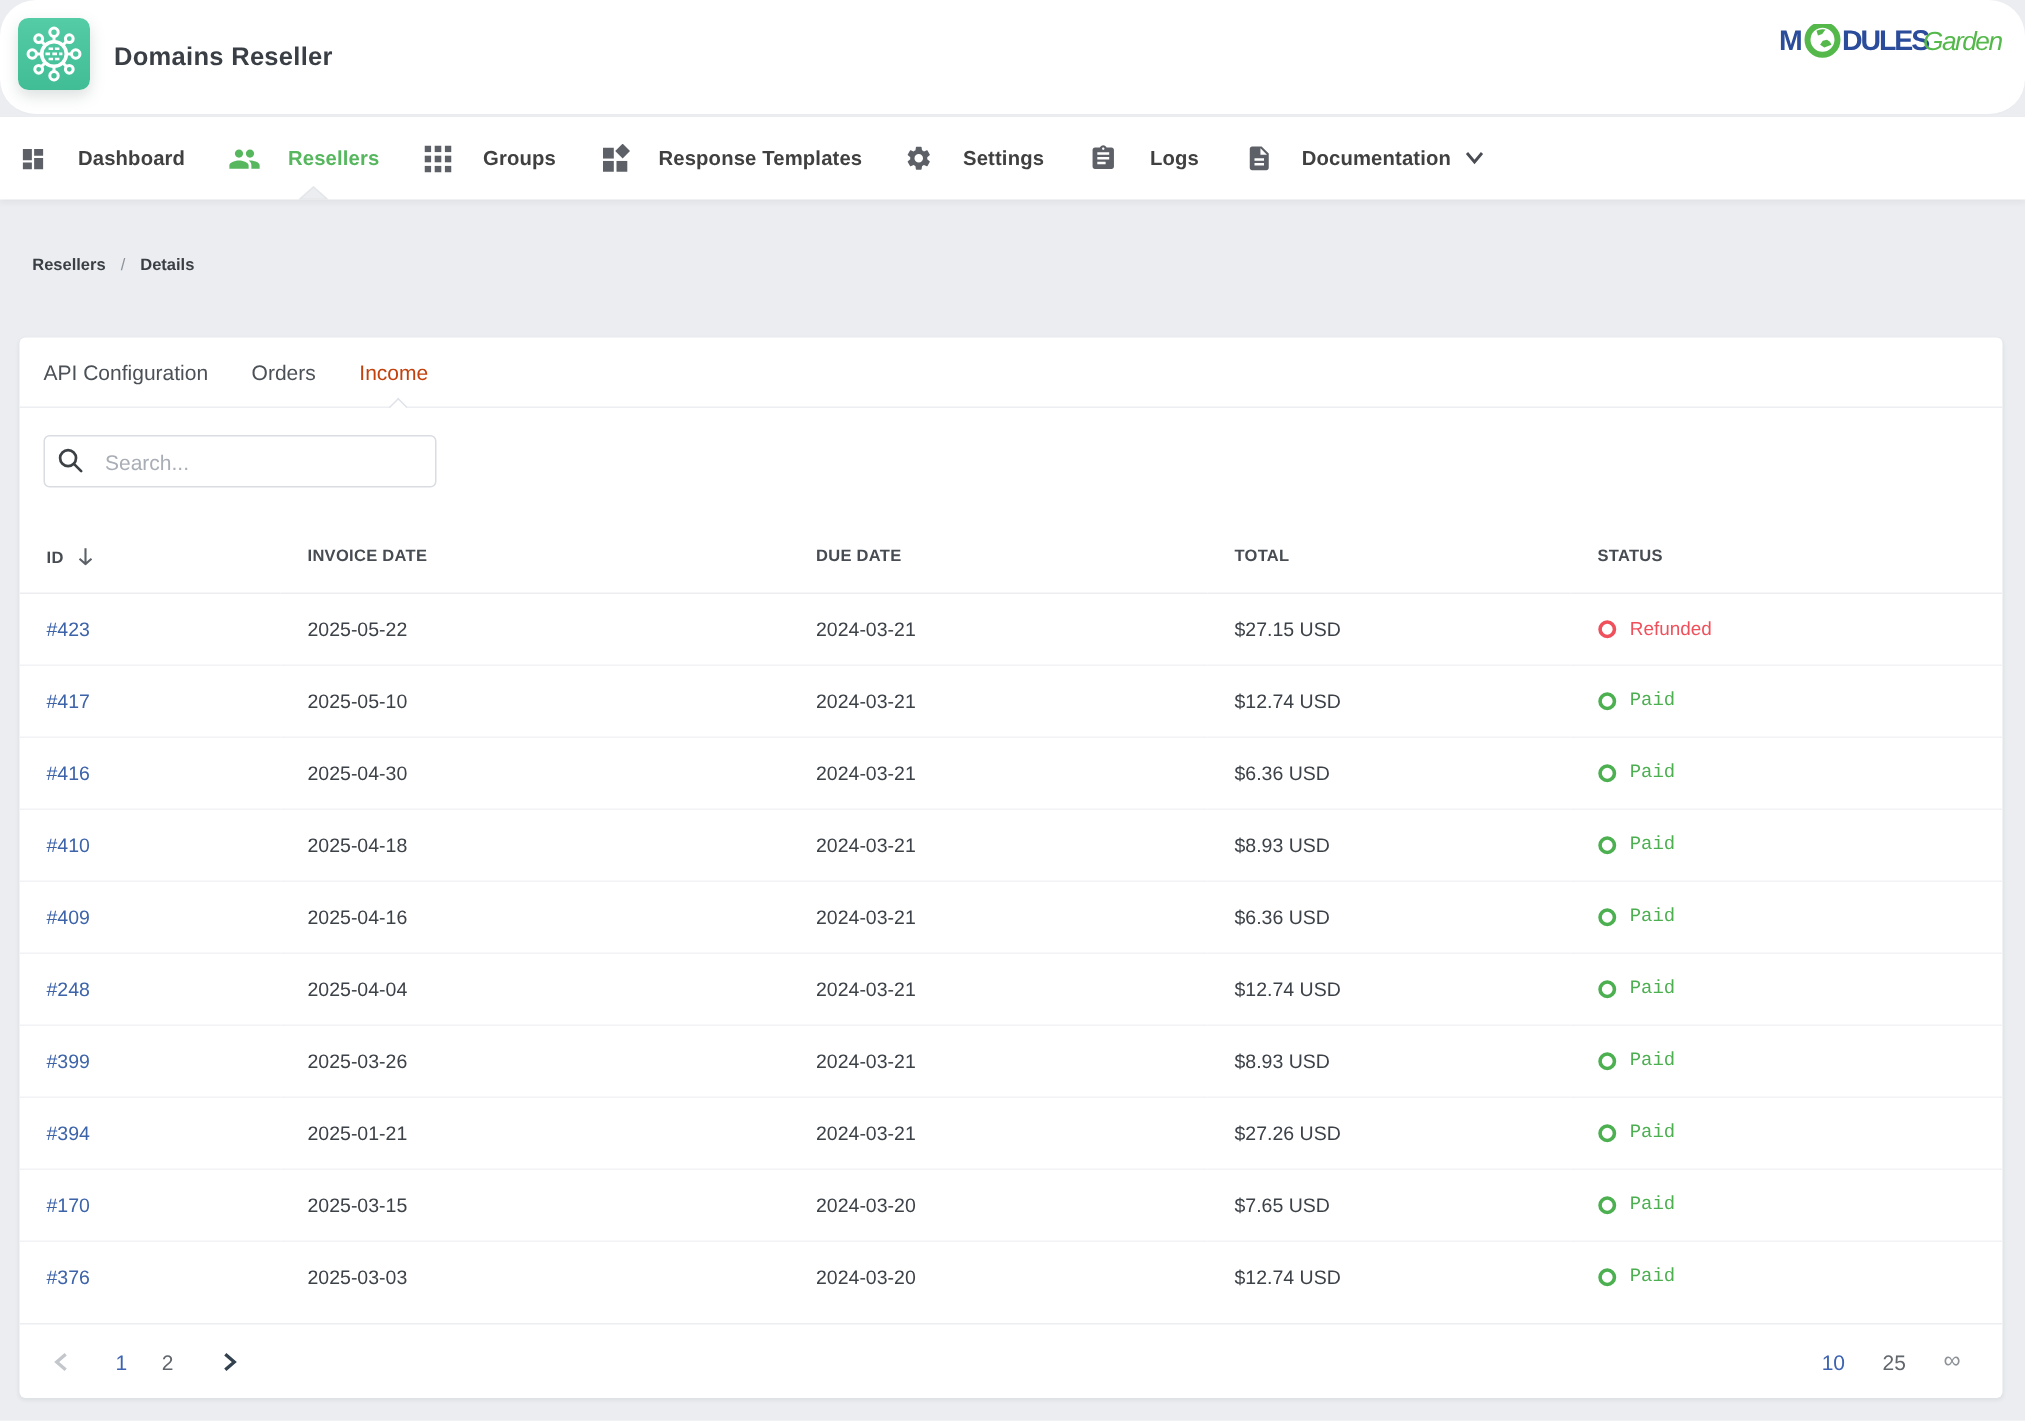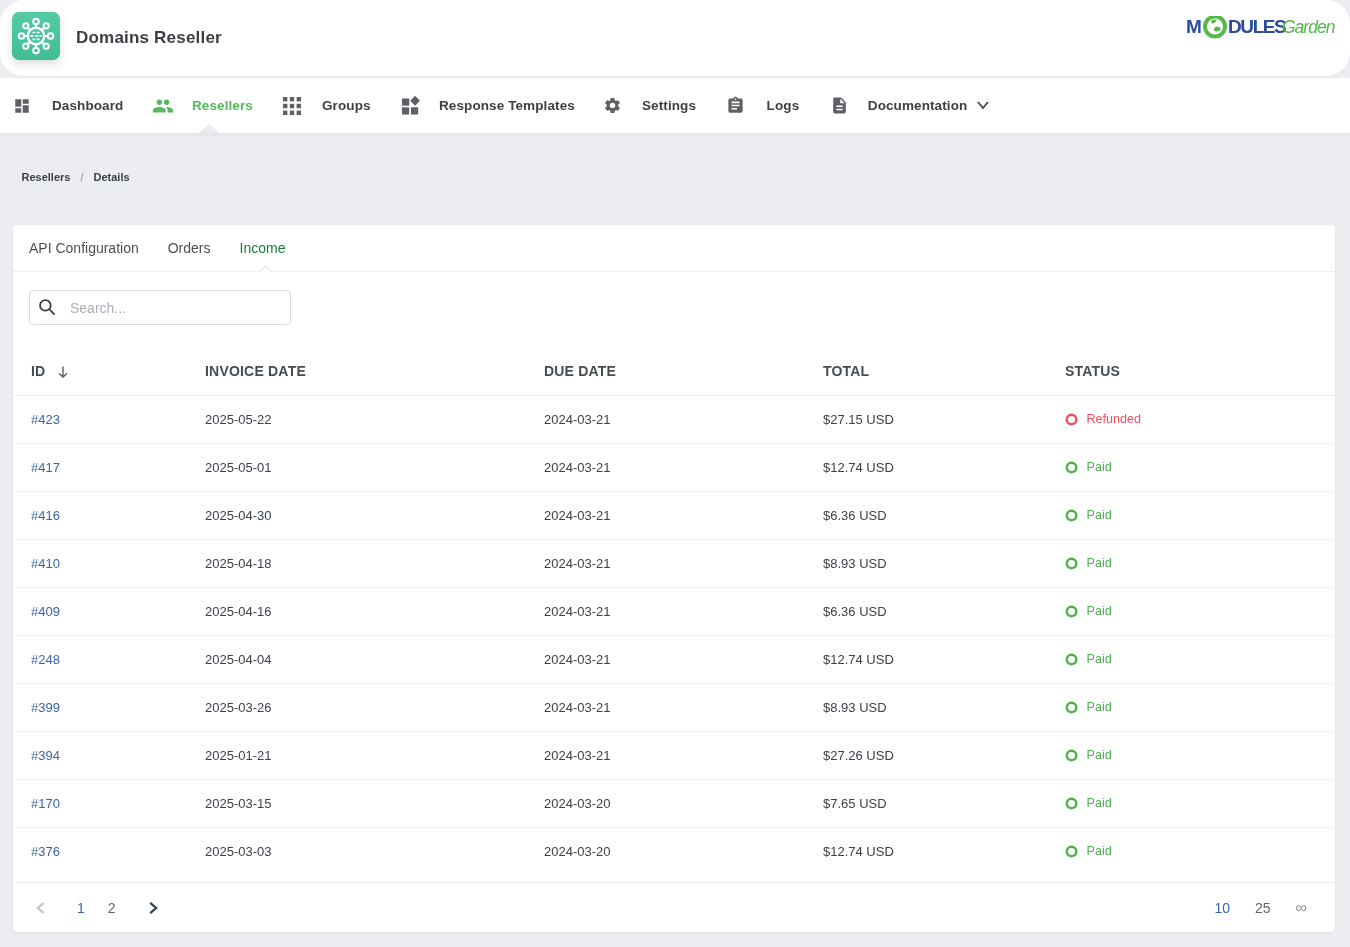--- a/index.html
+++ b/index.html
@@ -23,39 +23,39 @@
 .crumbs { position:absolute; left:21.5px; top:170.5px; font-size:11px; font-weight:bold; color:#3a3f45; }
 .crumbs .sep { color:#8d939a; font-weight:normal; margin:0 10px; }
 
 
 .card { position:absolute; left:13px; top:225px; width:1322px; height:707px; background:#fff; border-radius:4px;
   box-shadow:0 1px 3px rgba(40,50,60,.08); }
 
 
 .tabs { position:relative; height:47px; border-bottom:1px solid #eceef2; display:flex; align-items:center; padding-left:16px; }
 .tab { font-size:14px; color:#4c5157; margin-right:29px; }
-.tab.active { color:#15803d; }
+.tab.active { color:#c2410c; }
 .tab-caret { position:absolute; left:248px; top:42px; width:9px; height:9px; background:#fff; transform:rotate(45deg);
   border-left:1px solid #dfe2e8; border-top:1px solid #dfe2e8; }
 
 
 .search { margin:18px 0 0 16px; width:262px; height:35px; border:1px solid #d9dce1; border-radius:4px; display:flex; align-items:center; padding-left:8px; }
 .search input { border:0; outline:0; font-family:"Liberation Sans",sans-serif; font-size:14px; color:#4c5157; width:200px; margin-left:14px; }
 .search input::placeholder { color:#a9aeb6; }
 
 
 table { border-collapse:collapse; table-layout:fixed; width:1322px; margin-top:23px; }
 col.c1{width:174px} col.c2{width:339px} col.c3{width:279px} col.c4{width:242px} col.c5{width:288px}
-th { height:47px; text-align:left; padding-left:18px; font-size:14px; color:#474c52; letter-spacing:.2px; border-bottom:1px solid #ededf1; }
+th { height:47px; text-align:left; padding-left:18px; font-size:11px; color:#474c52; letter-spacing:.2px; border-bottom:1px solid #ededf1; }
 td { height:48px; padding-left:18px; font-size:13px; color:#3d4248; border-bottom:1px solid #f1f2f5; }
 tr:last-child td { border-bottom:0; }
 td a { color:#3d63a9; text-decoration:none; }
 .st { display:flex; align-items:center; font-size:12.6px; }
 .st svg { margin-right:8.5px; }
-.st.paid { color:#4caf50; }
+.st.paid { color:#4caf50;font-family:Liberation Mono, monospace; }
 .st.ref { color:#f0505c; }
 
 
 .pager { position:absolute; left:0; bottom:0; width:1322px; height:50px; border-top:1px solid #eceef1; }
 .pg-left { position:absolute; left:20px; top:0; height:50px; display:flex; align-items:center; }
 .pg-num { font-size:14px; color:#61666c; }
 .pg-num.cur { color:#3d63b2; }
 .pg-right { position:absolute; right:28px; top:0; height:50px; display:flex; align-items:center; }
 </style>
 </head>
@@ -184,21 +184,21 @@
           <td>2024-03-21</td>
           <td>$27.15 USD</td>
           <td>
             <span class="st ref"><svg width="13" height="13" viewBox="0 0 13 13" fill="none" stroke="#f0505c" stroke-width="2.4">
                 <circle cx="6.5" cy="6.5" r="4.8"></circle>
               </svg>Refunded</span>
           </td>
         </tr>
       <tr>
           <td><a href="#">#417</a></td>
-          <td>2025-05-01</td>
+          <td>2025-05-10</td>
           <td>2024-03-21</td>
           <td>$12.74 USD</td>
           <td>
             <span class="st paid"><svg width="13" height="13" viewBox="0 0 13 13" fill="none" stroke="#4caf50" stroke-width="2.4">
                 <circle cx="6.5" cy="6.5" r="4.8"></circle>
               </svg>Paid</span>
           </td>
         </tr>
       <tr>
           <td><a href="#">#416</a></td>

